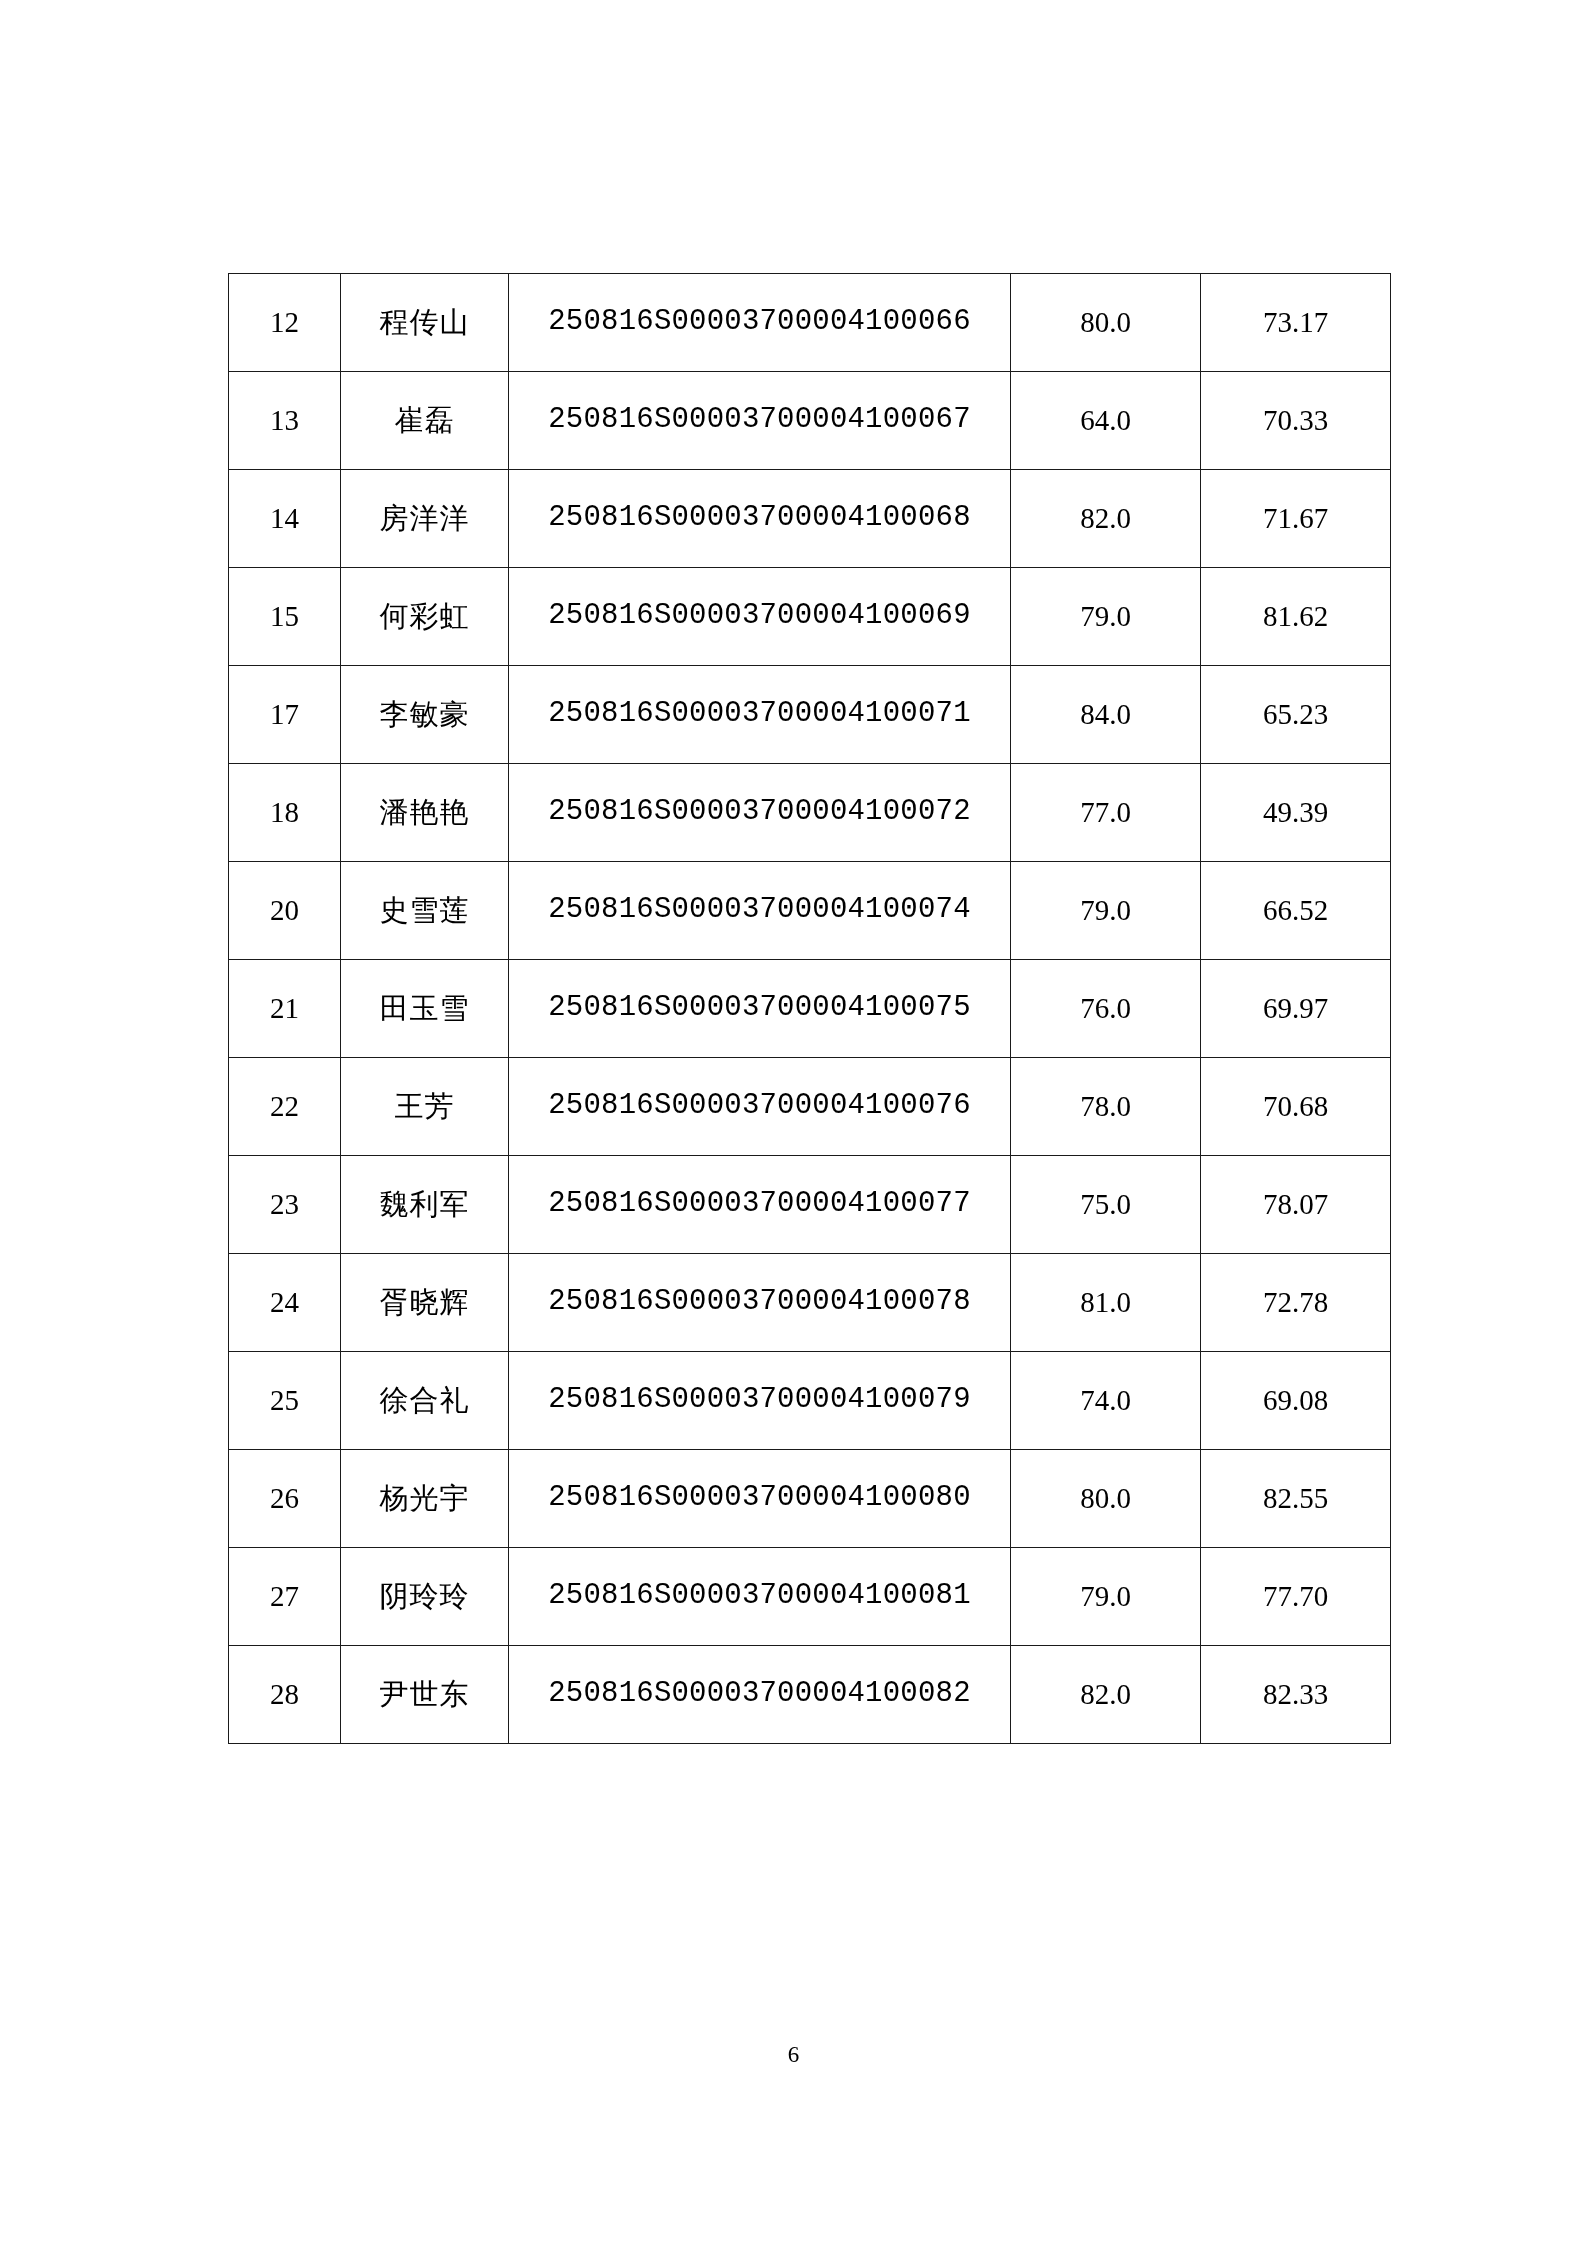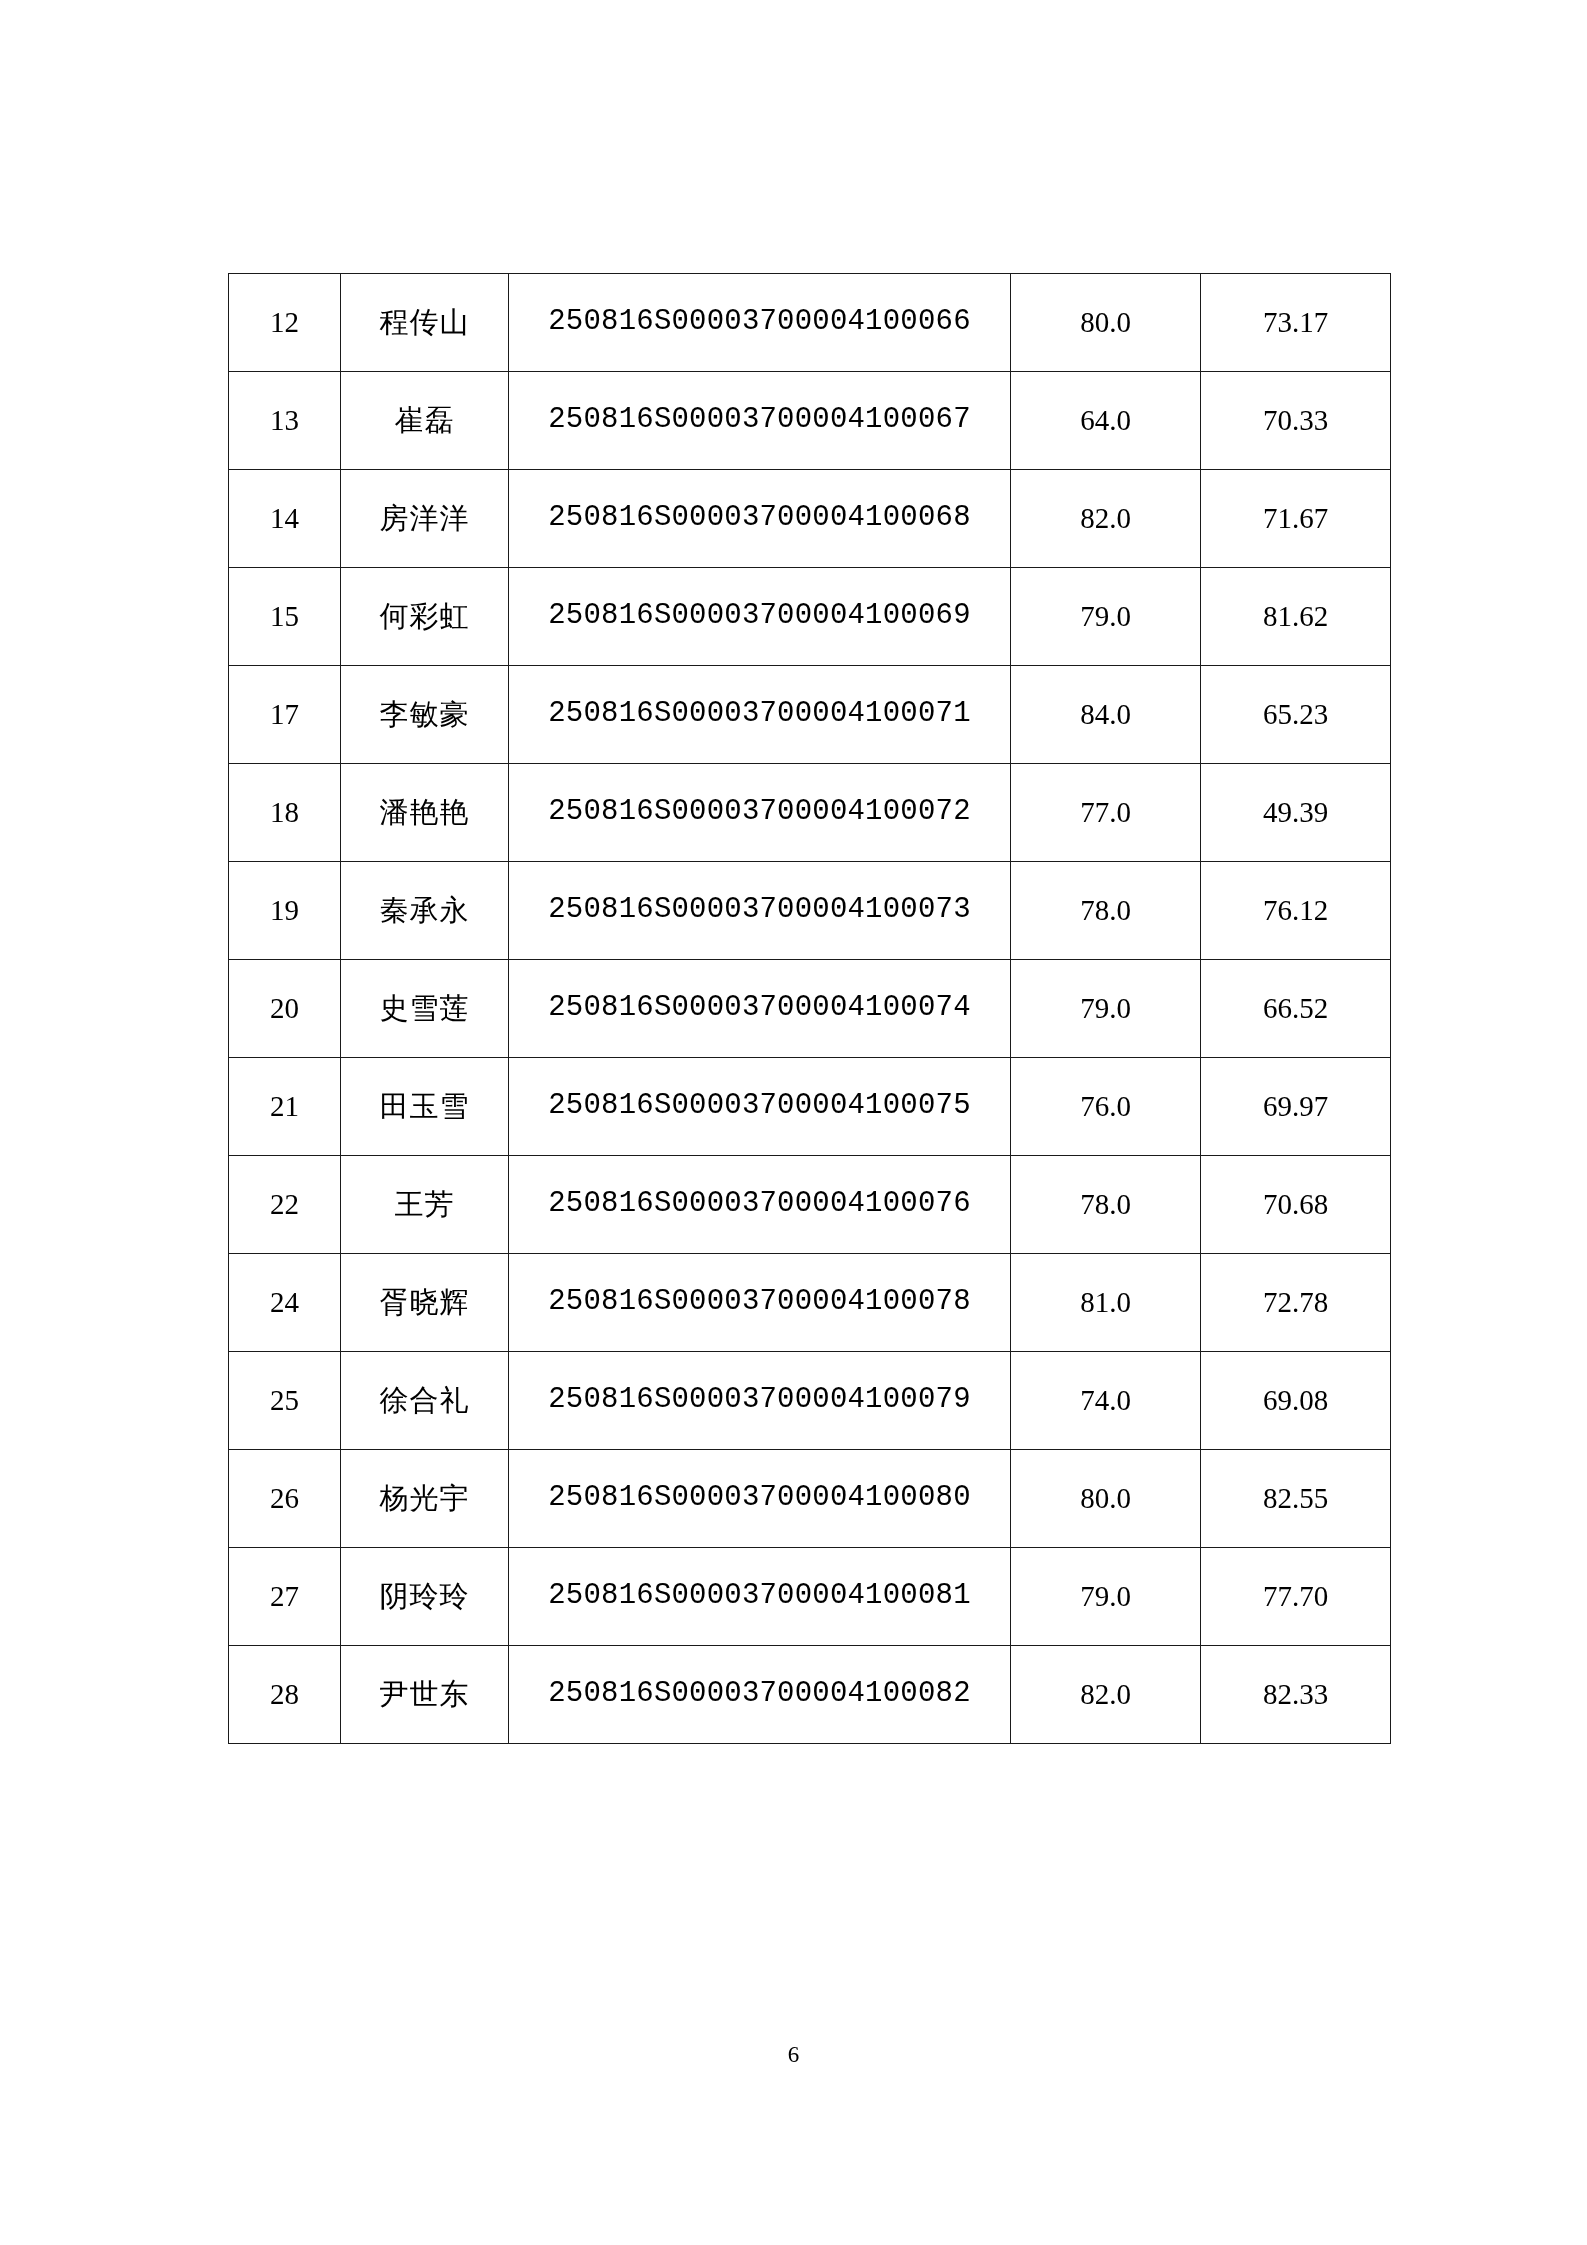--- a/index.html
+++ b/index.html
@@ -115,46 +115,46 @@
             <td class="cell-score">65.23</td>
           </tr>
           <tr>
             <td class="cell-index">18</td>
             <td class="cell-name">潘艳艳</td>
             <td class="cell-id">250816S00003700004100072</td>
             <td class="cell-score">77.0</td>
             <td class="cell-score">49.39</td>
           </tr>
           <tr>
-            <td class="cell-index">19</td>
-            <td class="cell-name">秦承永</td>
-            <td class="cell-id">250816S00003700004100073</td>
-            <td class="cell-score">78.0</td>
-            <td class="cell-score">76.12</td>
-          </tr>
-          <tr>
             <td class="cell-index">20</td>
             <td class="cell-name">史雪莲</td>
             <td class="cell-id">250816S00003700004100074</td>
             <td class="cell-score">79.0</td>
             <td class="cell-score">66.52</td>
           </tr>
           <tr>
             <td class="cell-index">21</td>
             <td class="cell-name">田玉雪</td>
             <td class="cell-id">250816S00003700004100075</td>
             <td class="cell-score">76.0</td>
             <td class="cell-score">69.97</td>
           </tr>
           <tr>
             <td class="cell-index">22</td>
             <td class="cell-name">王芳</td>
             <td class="cell-id">250816S00003700004100076</td>
             <td class="cell-score">78.0</td>
             <td class="cell-score">70.68</td>
+          </tr>
+          <tr>
+            <td class="cell-index">23</td>
+            <td class="cell-name">魏利军</td>
+            <td class="cell-id">250816S00003700004100077</td>
+            <td class="cell-score">75.0</td>
+            <td class="cell-score">78.07</td>
           </tr>
           <tr>
             <td class="cell-index">24</td>
             <td class="cell-name">胥晓辉</td>
             <td class="cell-id">250816S00003700004100078</td>
             <td class="cell-score">81.0</td>
             <td class="cell-score">72.78</td>
           </tr>
           <tr>
             <td class="cell-index">25</td>

